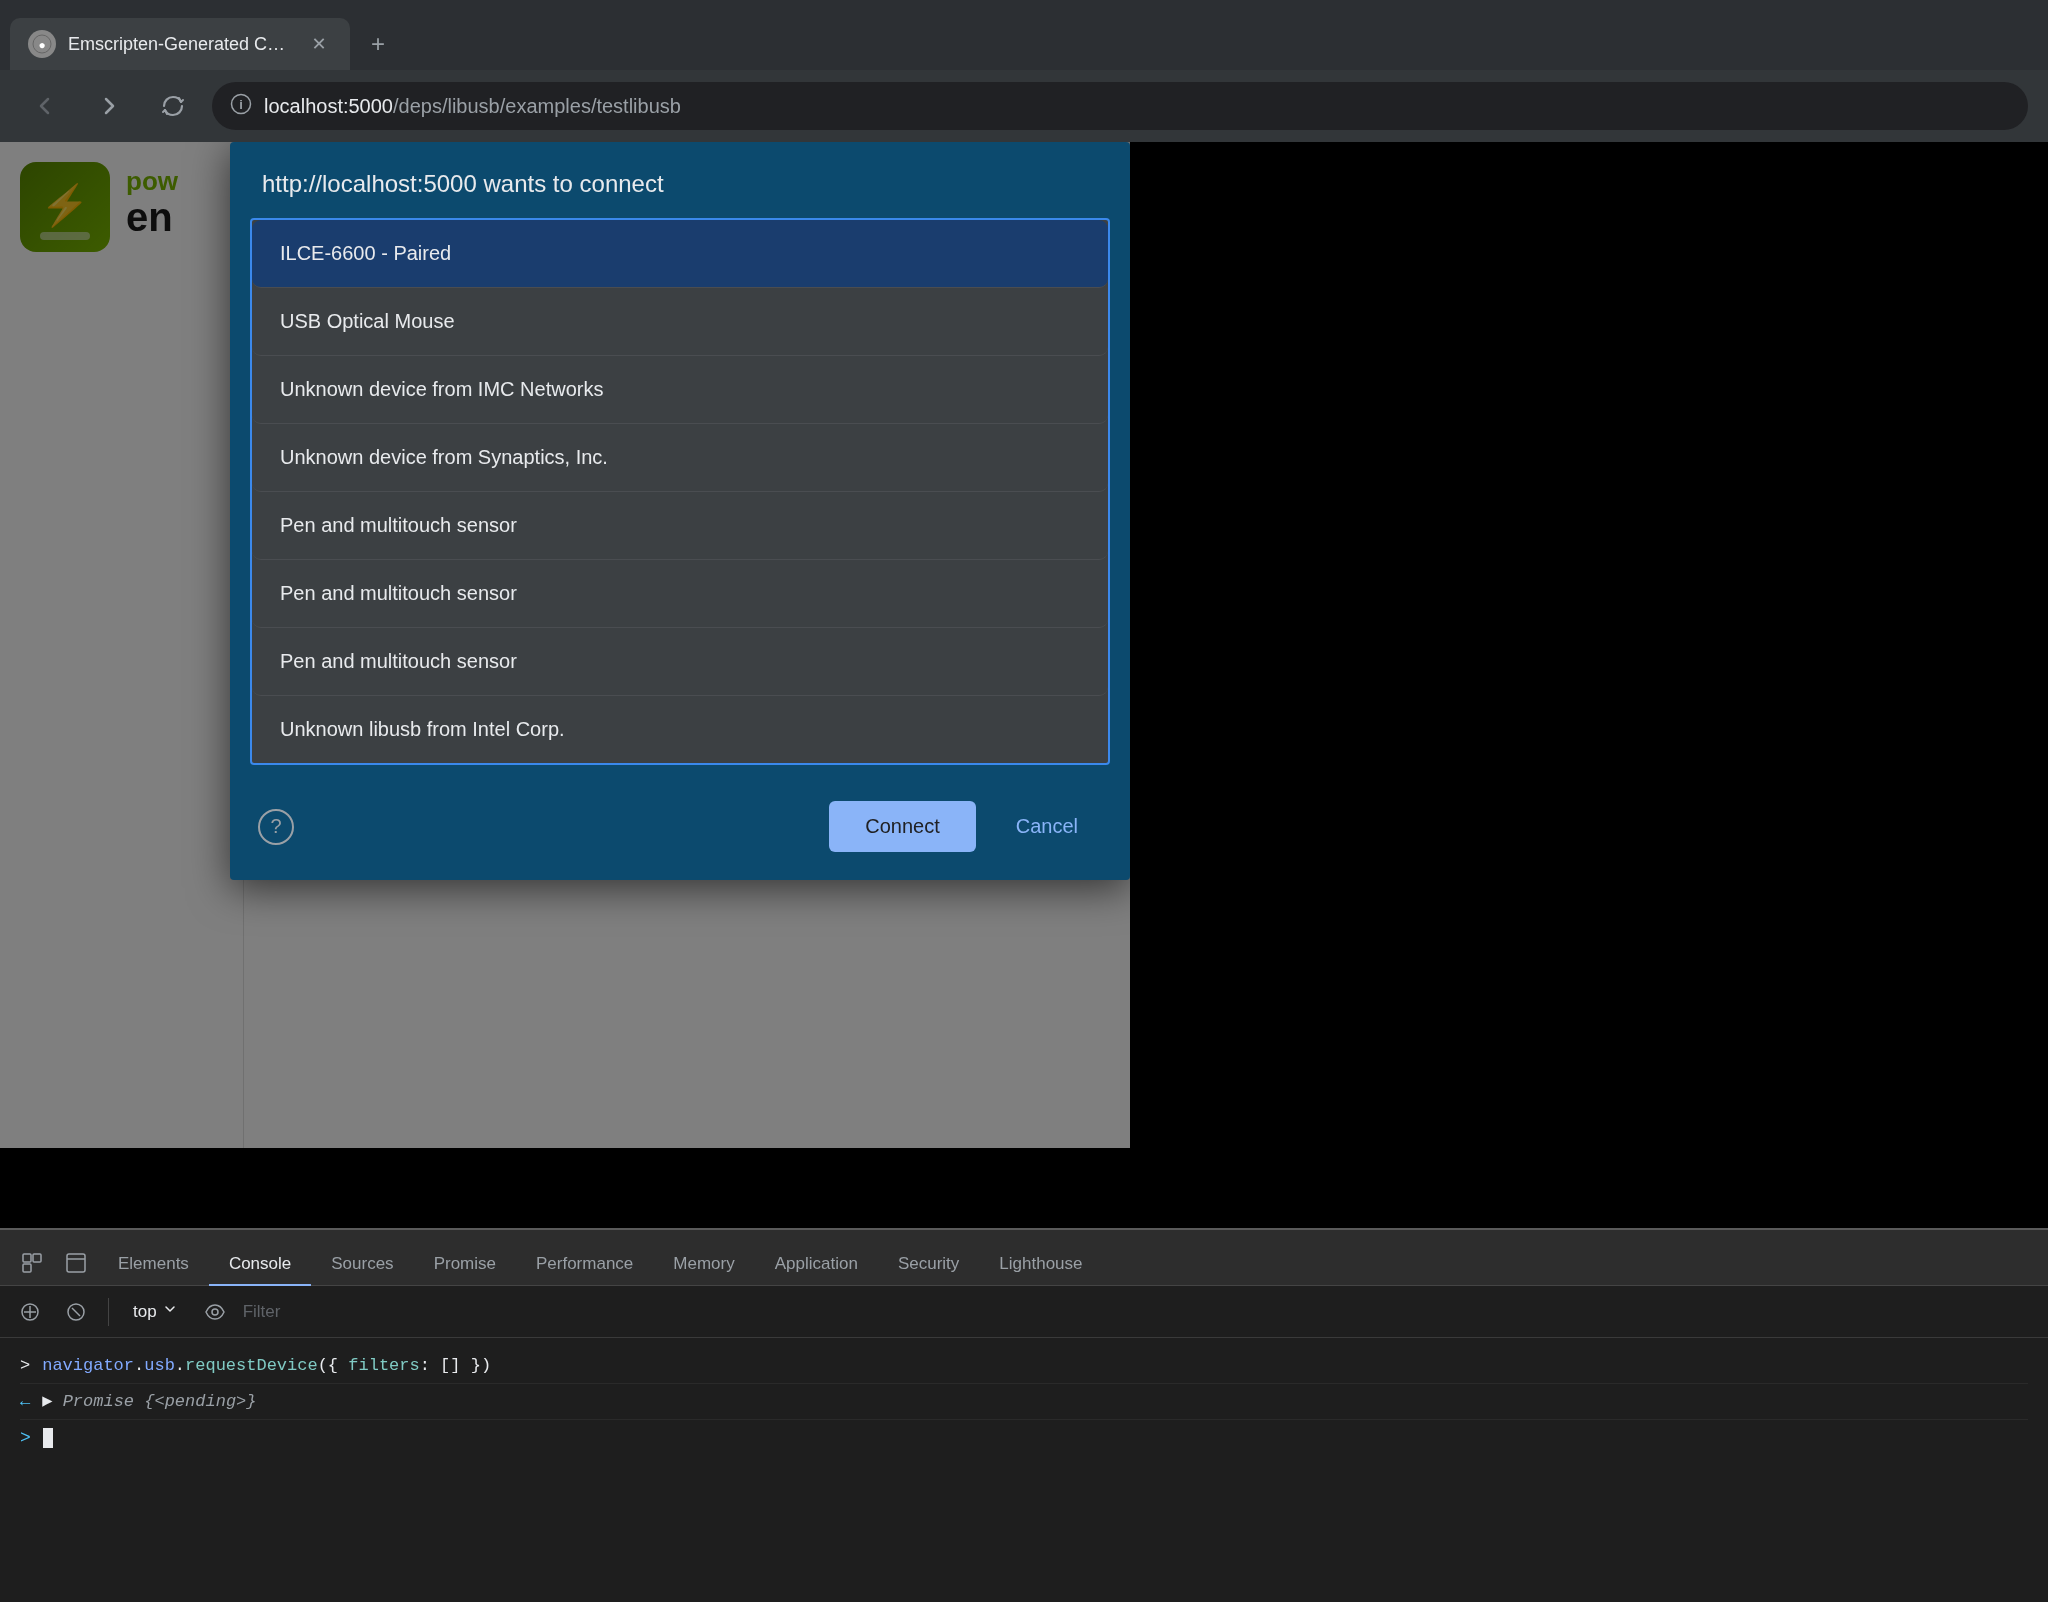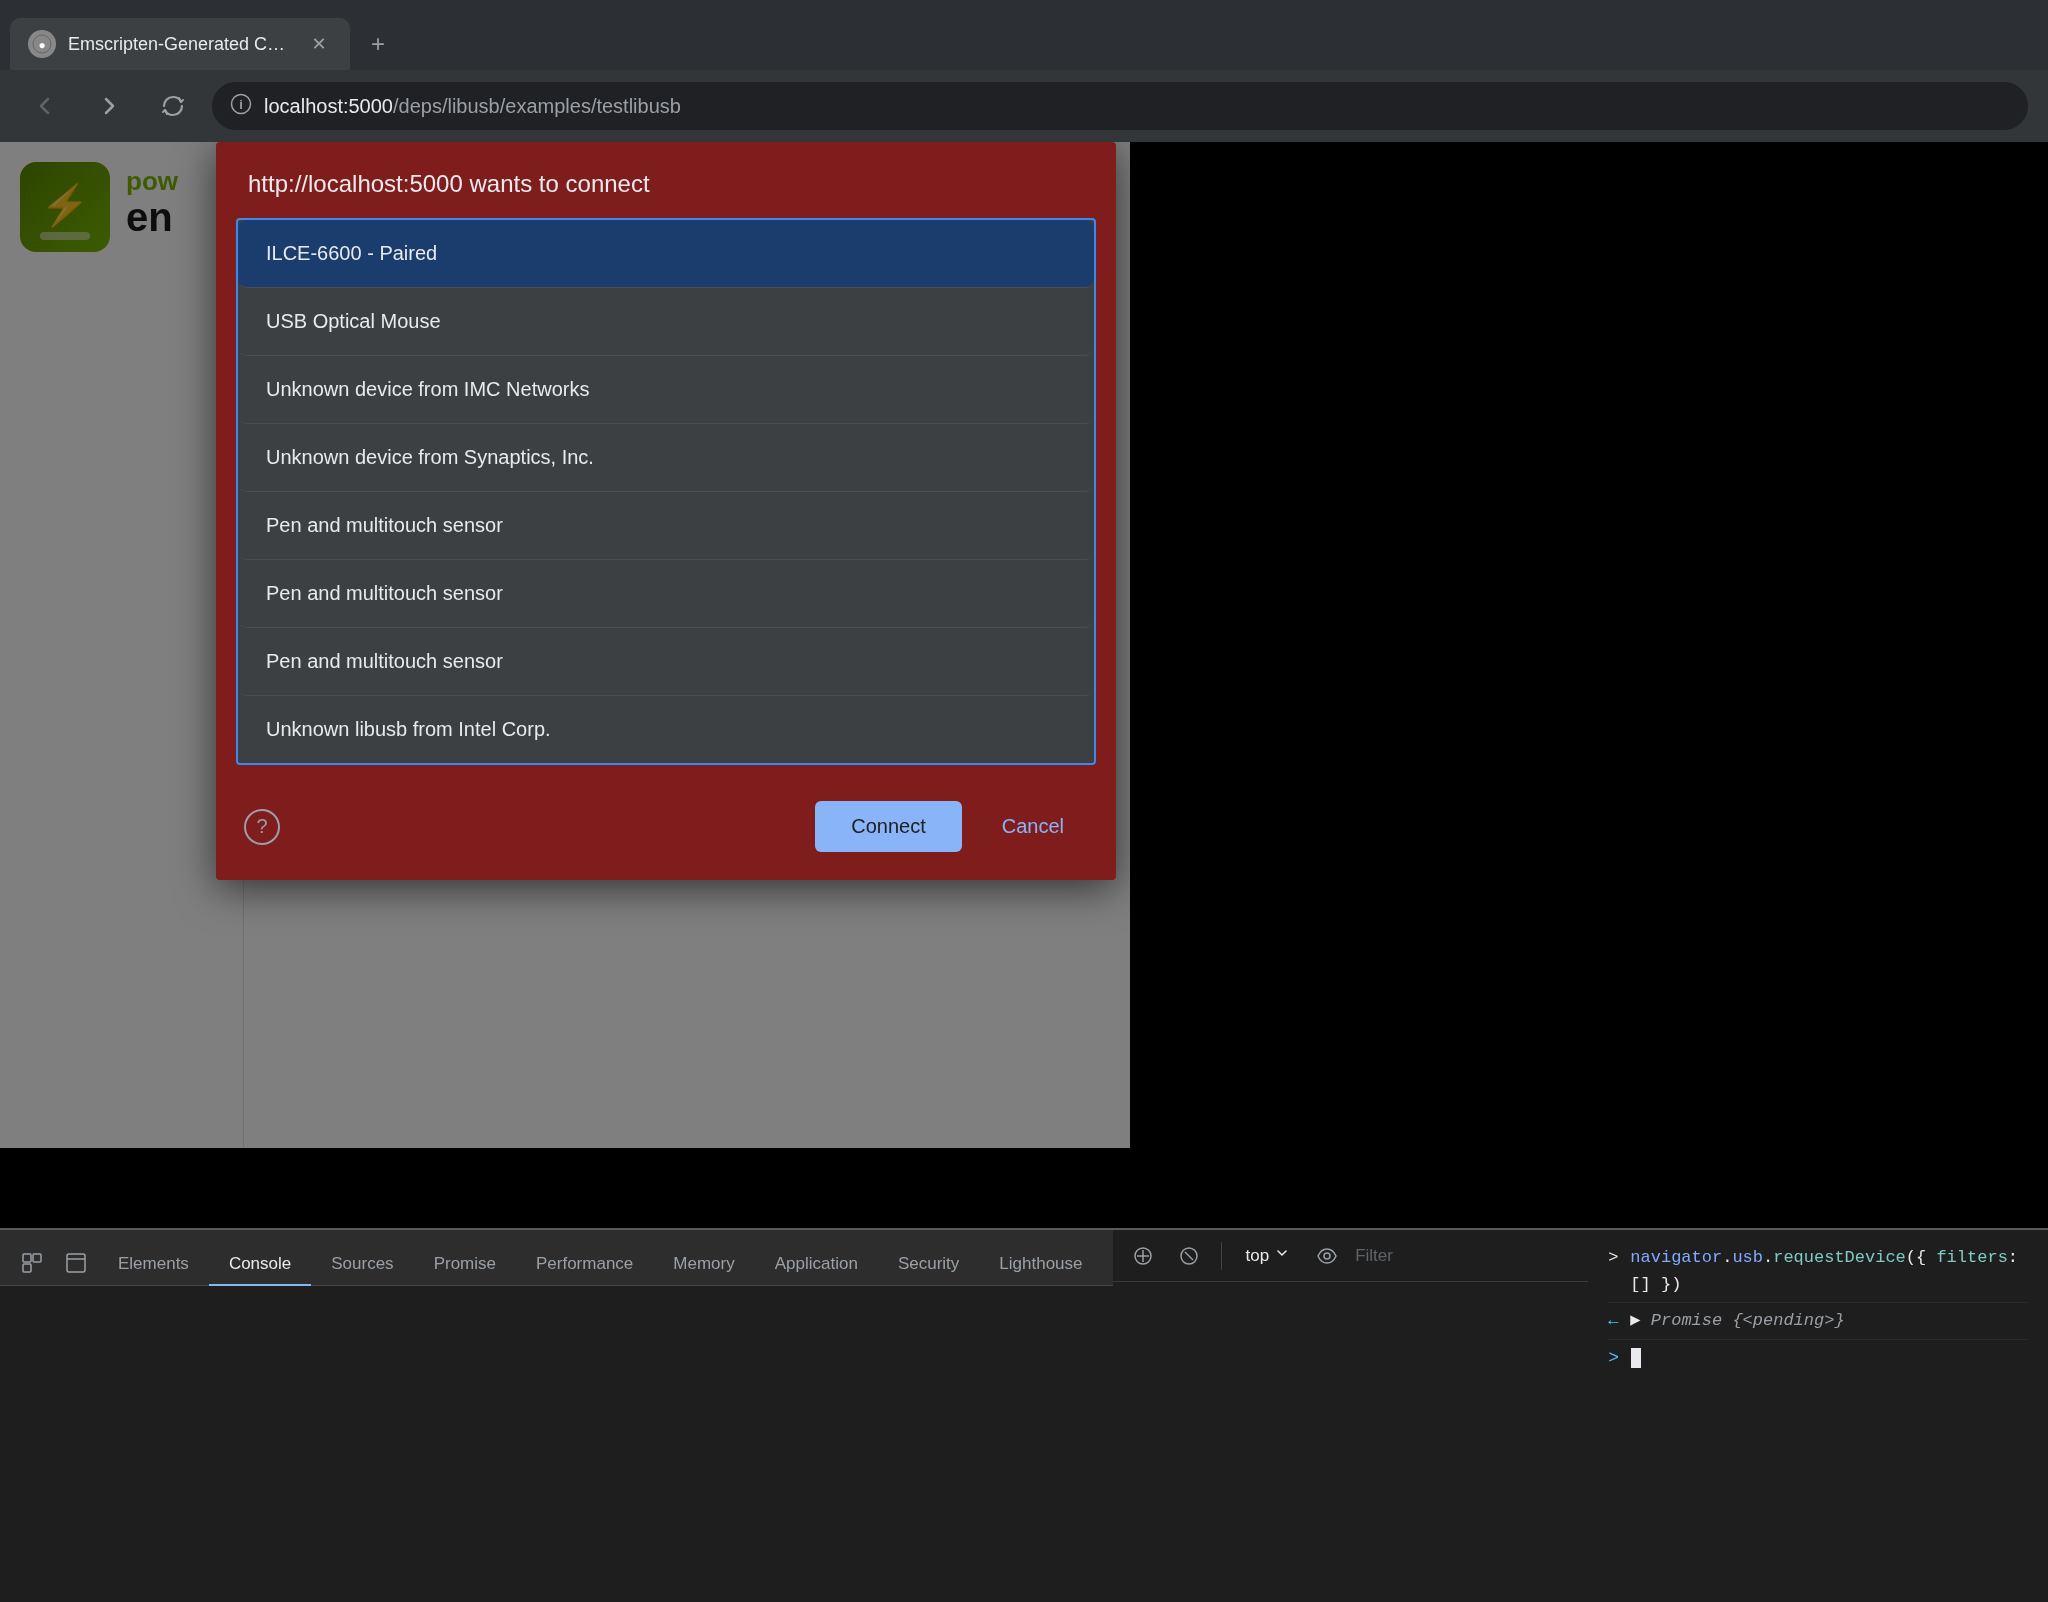--- a/index.html
+++ b/index.html
@@ -239,23 +239,23 @@
       width: 100%;
       height: 100%;
       background: rgba(0,0,0,0.5);
       z-index: 100;
     }
 
     
     .usb-dialog {
       position: absolute;
       top: 0;
-      left: 216px;
+      left: 230px;
       width: 900px;
-      background: #7f1d1d;
+      background: #0c4a6e;
       border-radius: 4px;
       box-shadow: 0 8px 40px rgba(0,0,0,0.6);
       z-index: 200;
       overflow: hidden;
     }
 
     .dialog-header {
       padding: 28px 32px 20px;
       color: #e8eaed;
       font-size: 24px;
@@ -355,21 +355,21 @@
       background: black;
     }
 
     
     .devtools {
       width: 100%;
       height: 374px;
       background: #1e1e1e;
       border-top: 2px solid #5a5a5a;
       display: flex;
-      flex-direction: row;
+      flex-direction: column;
     }
 
     .devtools-tabs {
       height: 56px;
       background: #2d2d2d;
       display: flex;
       align-items: flex-end;
       padding: 0 10px;
       border-bottom: 1px solid #444;
       gap: 0;

